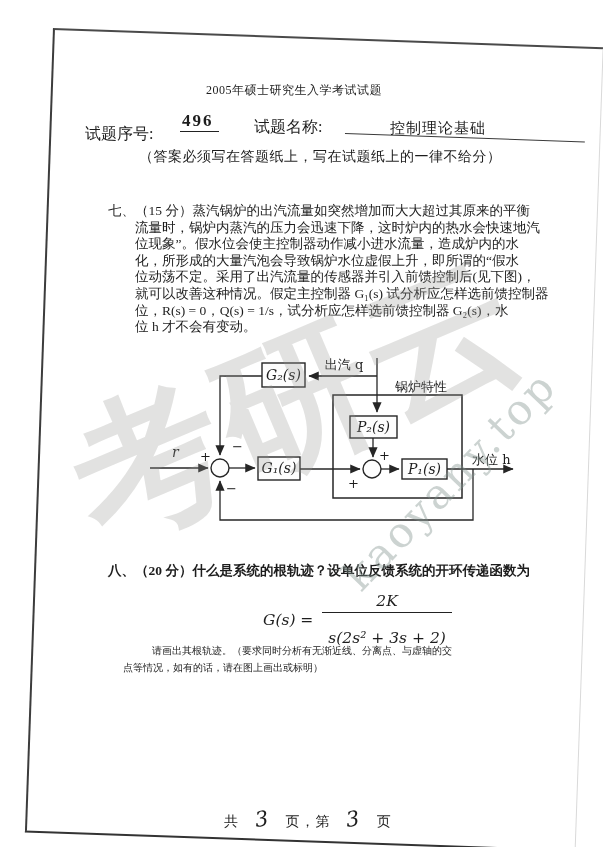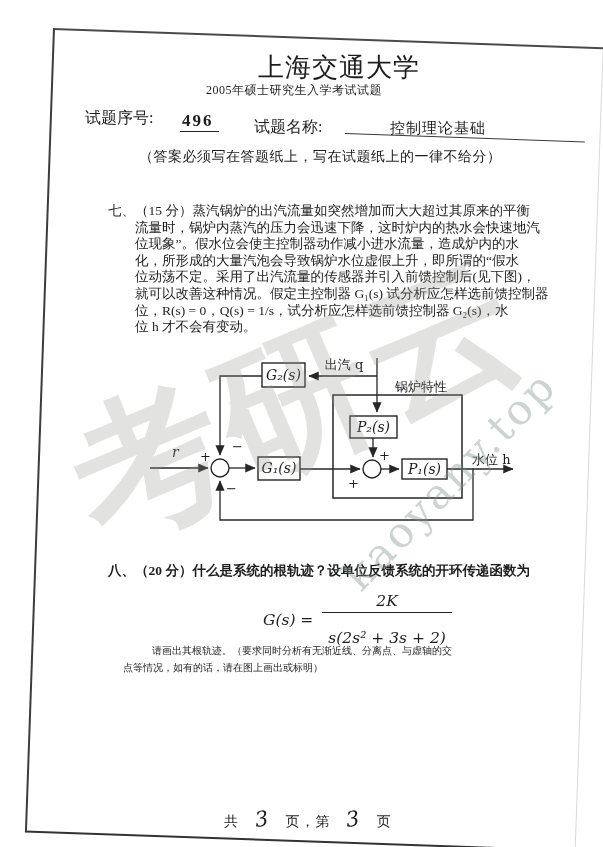--- a/index.html
+++ b/index.html
@@ -7,21 +7,21 @@
          font-family:"Liberation Serif",serif;color:#1d1d1d;}
   
   .page-edge{position:absolute;left:53px;top:28px;width:548px;height:801px;
              border-top:2px solid #4a4a4a;border-left:2px solid #3c3c3c;
              border-bottom:2px solid #333;border-right:1px solid #d9d9d9;
              transform:rotate(2deg);transform-origin:top left;z-index:1;}
   .layer{position:absolute;z-index:2;white-space:nowrap;}
   .university{left:258px;top:50px;font-size:26px;letter-spacing:1px;font-weight:500;}
   .exam-title{left:206px;top:82px;font-size:12px;letter-spacing:0.5px;}
   .meta-label{font-size:16px;}
-  .lbl-no{left:85px;top:108px;}
+  .lbl-no{left:85px;top:124px;}
   .paper-no{left:180px;top:111px;font-size:17px;font-weight:bold;letter-spacing:2px;
             border-bottom:1.6px solid #222;padding:0 5px 0 2px;}
   .lbl-name{left:254px;top:117px;}
   .name-underline{left:345px;top:133px;width:240px;border-top:1.5px solid #3a3a3a;
                   transform:rotate(2deg);transform-origin:left top;height:0;}
   .paper-name{left:390px;top:119px;font-size:15px;letter-spacing:1px;}
   .answer-note{left:139px;top:148px;font-size:14px;letter-spacing:0.5px;}
   .q-block{font-size:13.5px;line-height:16.6px;}
   .q7{left:108px;top:203px;}
   .q7 .qline:first-child{margin-left:0;}
@@ -51,21 +51,20 @@
            transform:rotate(-46deg);transform-origin:0 0;
            font-family:"DejaVu Serif",serif;color:rgba(128,144,139,0.40);}
 </style>
 </head>
 <body>
 
 <div class="stage">
 
   <div class="page-edge"></div>
 
-  <div class="layer university">上海交通大学</div>
   <div class="layer exam-title">2005年硕士研究生入学考试试题</div>
 
   <div class="layer meta-label lbl-no">试题序号:</div>
   <div class="layer paper-no">496</div>
   <div class="layer meta-label lbl-name">试题名称:</div>
   <div class="layer name-underline"></div>
   <div class="layer paper-name">控制理论基础</div>
 
   <div class="layer answer-note">（答案必须写在答题纸上，写在试题纸上的一律不给分）</div>
 

